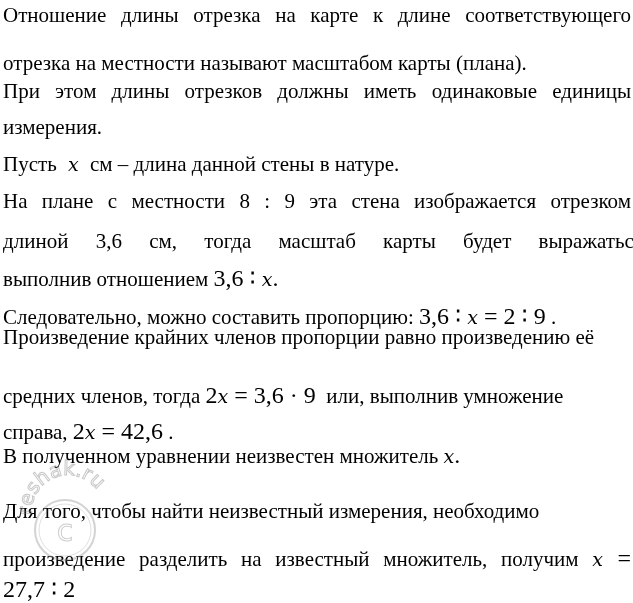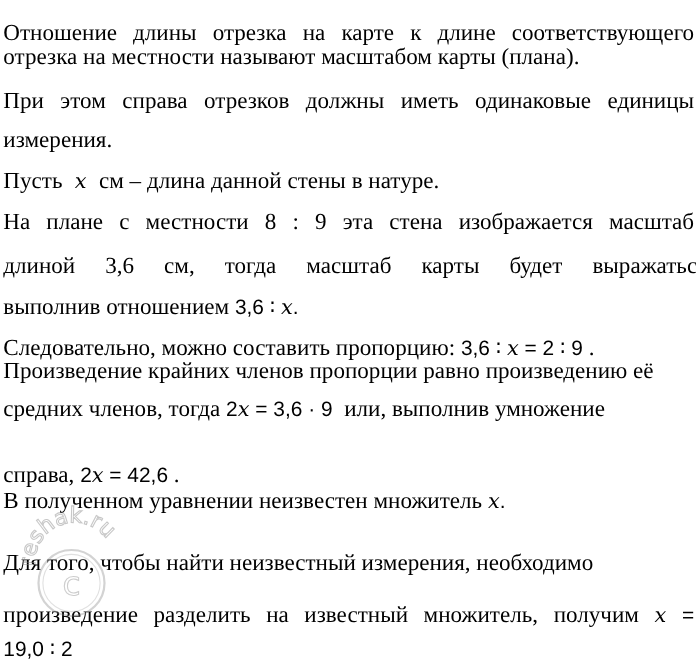--- a/index.html
+++ b/index.html
@@ -7,80 +7,80 @@
       width: 633px; height: 603px; overflow: hidden; position: relative;
       font-family: "Liberation Serif", serif;
       font-size: 21px; color: #000000;
     }
     .page { position: absolute; left: 3px; top: 0; width: 628px; }
     .line {
       position: absolute; left: 0; width: 628px;
       height: 30px; line-height: 30px; white-space: nowrap;
     }
     .justify { text-align: justify; text-align-last: justify; }
-    .math { font-family: Liberation Sans, sans-serif; font-size: 19px; }
+    .math { font-family: Liberation Serif, serif; font-size: 24px; }
     .mx { font-family: "DejaVu Serif", serif; font-style: italic; font-size: 19px; }
     .gap { display: inline-block; width: 6px; }
     .watermark {
       position: absolute; left: 20px; top: 455px; width: 110px; height: 120px;
       pointer-events: none; color: rgba(120,120,120,0.35);
     }
   </style>
 </head>
 <body>
 
 <div class="page">
 
-  <div class="line justify" style="top:14px">Отношение длины отрезка на карте к длине соответствующего</div>
-  <div class="line" style="top:36px">отрезка на местности называют масштабом карты (плана).</div>
-  <div class="line justify" style="top:76px">При этом справа отрезков должны иметь одинаковые единицы</div>
+  <div class="line justify" style="top:0">Отношение длины отрезка на карте к длине соответствующего</div>
+  <div class="line" style="top:48px">отрезка на местности называют масштабом карты (плана).</div>
+  <div class="line justify" style="top:76px">При этом длины отрезков должны иметь одинаковые единицы</div>
   <div class="line" style="top:112px">измерения.</div>
 
   <div class="line" style="top:149px">
     <span>Пусть </span><span class="gap"></span><span class="mx">x</span><span class="gap"></span><span> см – длина данной стены в натуре.</span>
   </div>
 
   <div class="line justify" style="top:186px">
     <span>На плане с местности </span>
     <span>8 : 9</span>
-    <span> эта стена изображается масштаб</span>
+    <span> эта стена изображается отрезком</span>
   </div>
 
   <div class="line justify" style="top:226px; word-spacing:22px;">длиной 3,6 см, тогда масштаб карты будет выражаться</div>
 
   <div class="line" style="top:263px">
     <span>выполнив отношением </span><span class="math">3,6 ∶ </span><span class="mx">x</span><span class="math">.</span>
   </div>
 
   <div class="line" style="top:301px">
     <span>Следовательно, можно составить пропорцию: </span><span class="math">3,6 ∶ </span><span class="mx">x</span><span class="math"> = 2 ∶ 9</span><span> .</span>
   </div>
 
   <div class="line" style="top:322px">Произведение крайних членов пропорции равно произведению её</div>
 
-  <div class="line" style="top:356px">
+  <div class="line" style="top:380px">
     <span>средних членов, тогда </span><span class="math">2</span><span class="mx">x</span><span class="math"> = 3,6 · 9</span><span style="white-space:pre">  или, выполнив умножение</span>
   </div>
 
   <div class="line" style="top:416px">
     <span>справа, </span><span class="math">2</span><span class="mx">x</span><span class="math"> = 42,6</span><span> .</span>
   </div>
 
   <div class="line" style="top:440px">
     <span>В полученном уравнении неизвестен множитель </span><span class="mx">x</span><span class="math">.</span>
   </div>
 
   <div class="line" style="top:496px">Для того, чтобы найти неизвестный измерения, необходимо</div>
 
   <div class="line justify" style="top:543px">
     <span>произведение разделить на известный множитель, получим </span><span class="mx">x</span><span class="math"> =</span>
   </div>
 
   <div class="line" style="top:574px">
-    <span class="math">19,0 ∶ 2</span>
+    <span class="math">27,7 ∶ 2</span>
   </div>
 </div>
 
 <div class="watermark">
   <svg width="110" height="120" viewBox="0 0 110 120">
     <circle cx="45" cy="75" r="30" fill="none" stroke="rgba(130,130,130,0.35)" stroke-width="2"></circle>
     <circle cx="45" cy="75" r="26" fill="none" stroke="rgba(130,130,130,0.25)" stroke-width="1"></circle>
     <text x="45" y="86" text-anchor="middle" font-family="DejaVu Sans, sans-serif" font-size="30" fill="none" stroke="rgba(130,130,130,0.4)" stroke-width="1">c</text>
     <path id="wm-arc" d="M 12 60 A 36 36 0 0 1 82 45 L 95 110" fill="none"></path>
     <text font-family="DejaVu Sans, sans-serif" font-size="20" fill="none" stroke="rgba(130,130,130,0.45)" stroke-width="1">

